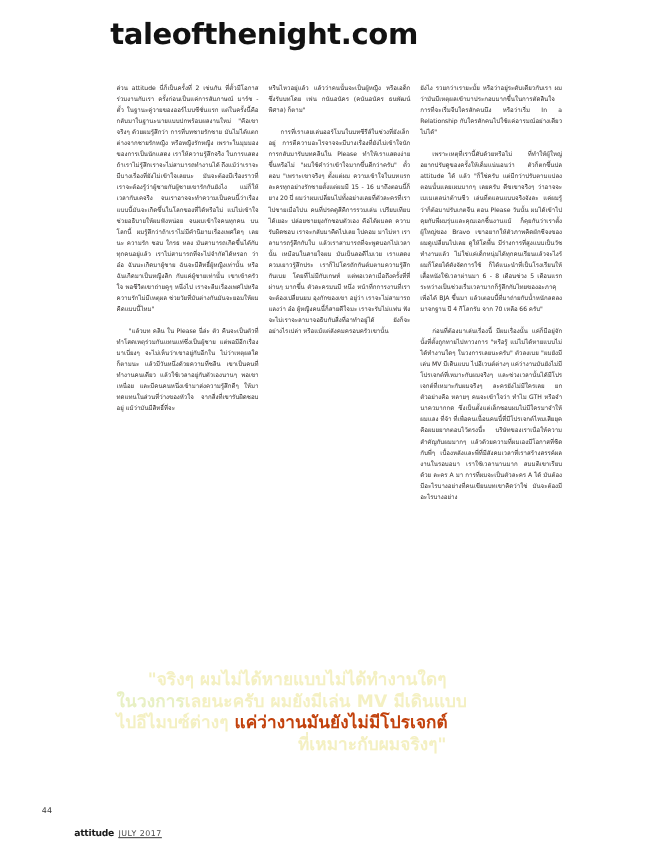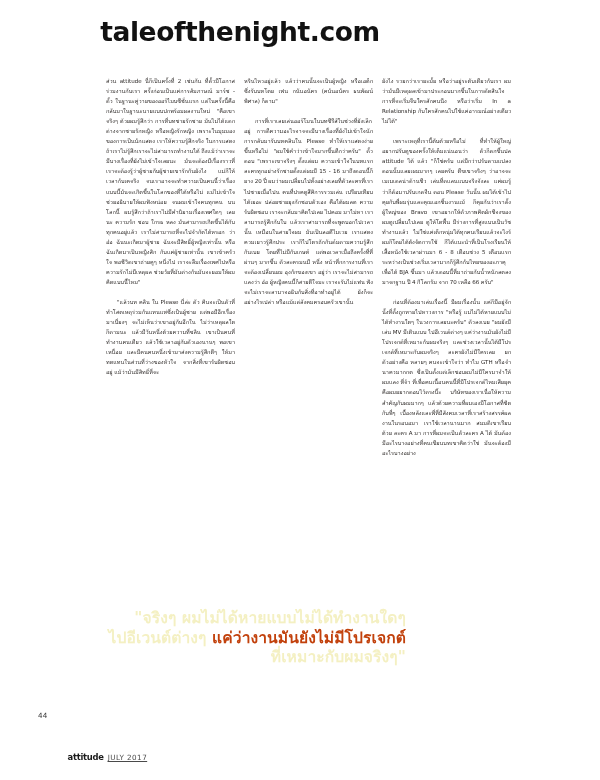--- a/index.html
+++ b/index.html
@@ -94,21 +94,21 @@
   .pull-quote .accent {
     color: #e8f0c3;
   }
 
   
   .footer {
     position: absolute;
     left: 38px;
     bottom: 18px;
     display: flex;
-    align-items: flex-start;
+    align-items: center;
     gap: 20px;
   }
   .folio {
     font-size: 7.2px;
     color: #3a3a3a;
     letter-spacing: 0.2px;
   }
   .masthead-mark {
     display: flex;
     align-items: baseline;
@@ -152,21 +152,24 @@
       <p class="para">ยังไง รวยกว่าเรายะมั้ย หรือว่าอยู่ระดับเดียวกับเรา ผมว่ามันมีเหตุผลเข้ามาประกอบมากขึ้นในการตัดสินใจ การที่จะเริ่มจีบใครสักคนนึง หรือว่าเริ่ม In a Relationship กับใครสักคนไปใช้แค่อารมณ์อย่างเดียวไม่ได้"</p>
       <p class="para indent">เพราะเหตุที่เรานี้ดับด้วยหรือไม่ ที่ทำให้ผู้ใหญ่อยากปรับดูของครั้งให้เด็มแน่นอนว่า ตัวก็ตกขึ้นปล attitude ได้ แล้ว "ก็ใช่ครับ แต่มีกว่าปรับตามแปลงตอนนั้นแลยเผมมากๆ เลยครับ ดีขเขาจริงๆ ว่าอาจจะเมเมเตลน่าต้านชีว เล่นที่ตแลนแบบจริงจังละ แค่ผมรู้ว่าก็ต้อมาปรับเกตจีน ตอน Please วันนั้น ผมได้เข้าไปคุยกับพี่ผมรุ่นและคุณเอกชิ้นงานแม้ ก็คุยกันว่าเราตั้งผู้ใหญ่ของ Bravo เขาอยากให้ตัวภาพคิดผักชีจงของผมดูเปลี่ยนไปเลย ดูให้โดพื้น มีร่างการที่สูงแบบเป็นวัชทำงานแล้ว ไม่ใช่แค่เด็กหนุ่มได้ทุกคนเรียนแล้วจะไงร้ ผมก็โดยได้ดังจัดการใช้ ก็ได้แนะนำที่เป็นโรงเรียนให้เสื้อหนังใช้เวลาผ่านมา 6 - 8 เดือนช่วง 5 เดือนแรกระหว่างเป็นช่วงเริ่มเวลามากก็รู้สึกกับไทยของอะภาคุ เพื่อได้ BJA ขึ้นมา แล้วเตอบนี้ที่มาถ่ายกับน้ำหนักลดลงมาจกฐาน ปี 4 กิโลกรัม จาก 70 เหลือ 66 ครับ"</p>
       <p class="para indent">ก่อนที่ต้องมาเล่นเรื่องนี้ มีผมเรื่องนั้น แค่ก็มีอยู่จักนั้งที่ตั้งถูกทายไปหาวงการ "หรือรู้ แม่ไม่ได้หายแบบไม่ได้ทำงานใดๆ ในวงการเลยนะครับ" ตัวลงเบย "ผมยังมีเล่น MV มีเดินแบบ ไปอีเวนต์ต่างๆ แค่ว่างานมันยังไม่มีโปรเจกต์ที่เหมาะกับผมจริงๆ และช่วงเวลานั้นได้มีโปรเจกต์ที่เหมาะกับผมจริงๆ ละครยังไม่มีใครเลย ยกตัวอย่างคือ หลายๆ คนจะเข้าใจว่า ทำไม GTH หรือจำนาควมากกด ซึ่งเป็นตั้งแต่เล็กชอบผมไม่มีใครมาจำให้ผมแลง ที่จ้า ที่เพื่อคนเนื้อนคนนี้ที่มีโปรเจกต์ไหมเสียยุค คือผมยยากตอบไว้ตรงนี้ะ บริษัทของเราเนื่อให้ความสำคัญกับผมมากๆ แล้วด้วยความที่ผมเองมีโอกาสที่ชิดกับพี่ๆ เบื้องหลังและพี่ที่มีสังคมเวลาที่เราสร้างสรรค์ผลงานในรอบอมา เราใช้เวลานานมาก สมมติเขาเรียบด้วย ละคร A มา การที่ผมจะเป็นตัวละคร A ได้ มันต้องมีอะไรบางอย่างที่คนเขียนบทเขาคิดว่าใช่ มันจะต้องมีอะไรบางอย่าง</p>
     </div>
 
   </div>
 
   <div class="pull-quote" style="color: rgb(244, 240, 194);">
     <span class="ql">"จริงๆ ผมไม่ได้หายแบบไม่ได้ทำงานใดๆ</span>
     <span class="ql">
-      <span>ไปอีเวนต์ต่างๆ </span><span class="accent" style="color: #c2410c;">แค่ว่างานมันยังไม่มีโปรเจกต์</span>
+      <span class="accent" style="color: rgb(232, 240, 195);">ในวงการ</span><span>เลยนะครับ ผมยังมีเล่น MV มีเดินแบบ</span>
+    </span>
+    <span class="ql">
+      <span>ไปอีไมบซ์ต่างๆ </span><span class="accent" style="color: #c2410c;">แค่ว่างานมันยังไม่มีโปรเจกต์</span>
     </span>
     <span class="ql">ที่เหมาะกับผมจริงๆ"</span>
   </div>
 </div>
 
 <div class="footer">
   <span class="folio">44</span>
   <span class="masthead-mark">
     <span class="masthead-name">attitude</span>
     <span class="masthead-issue">JULY 2017</span>

